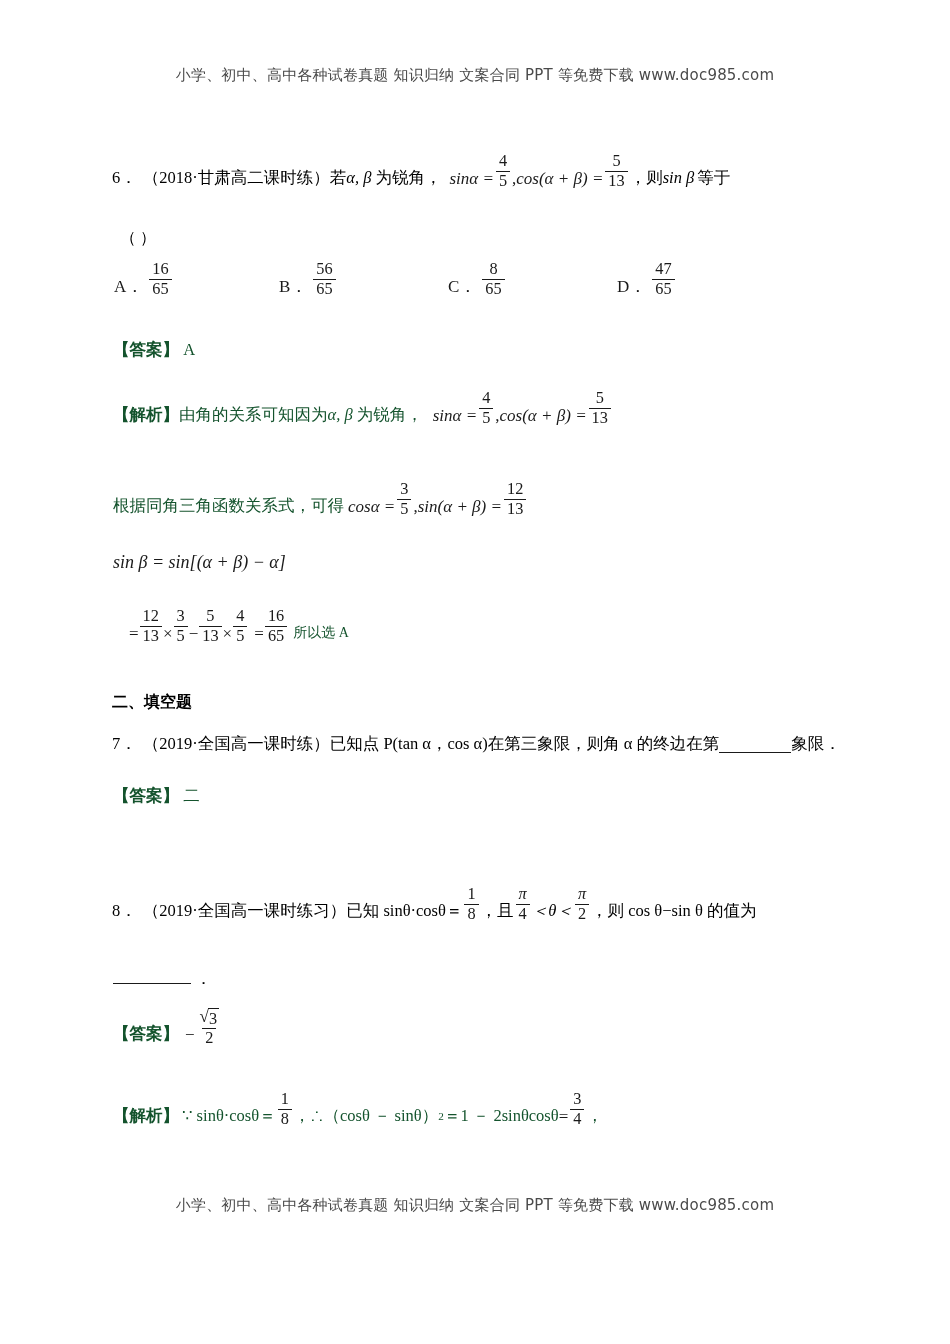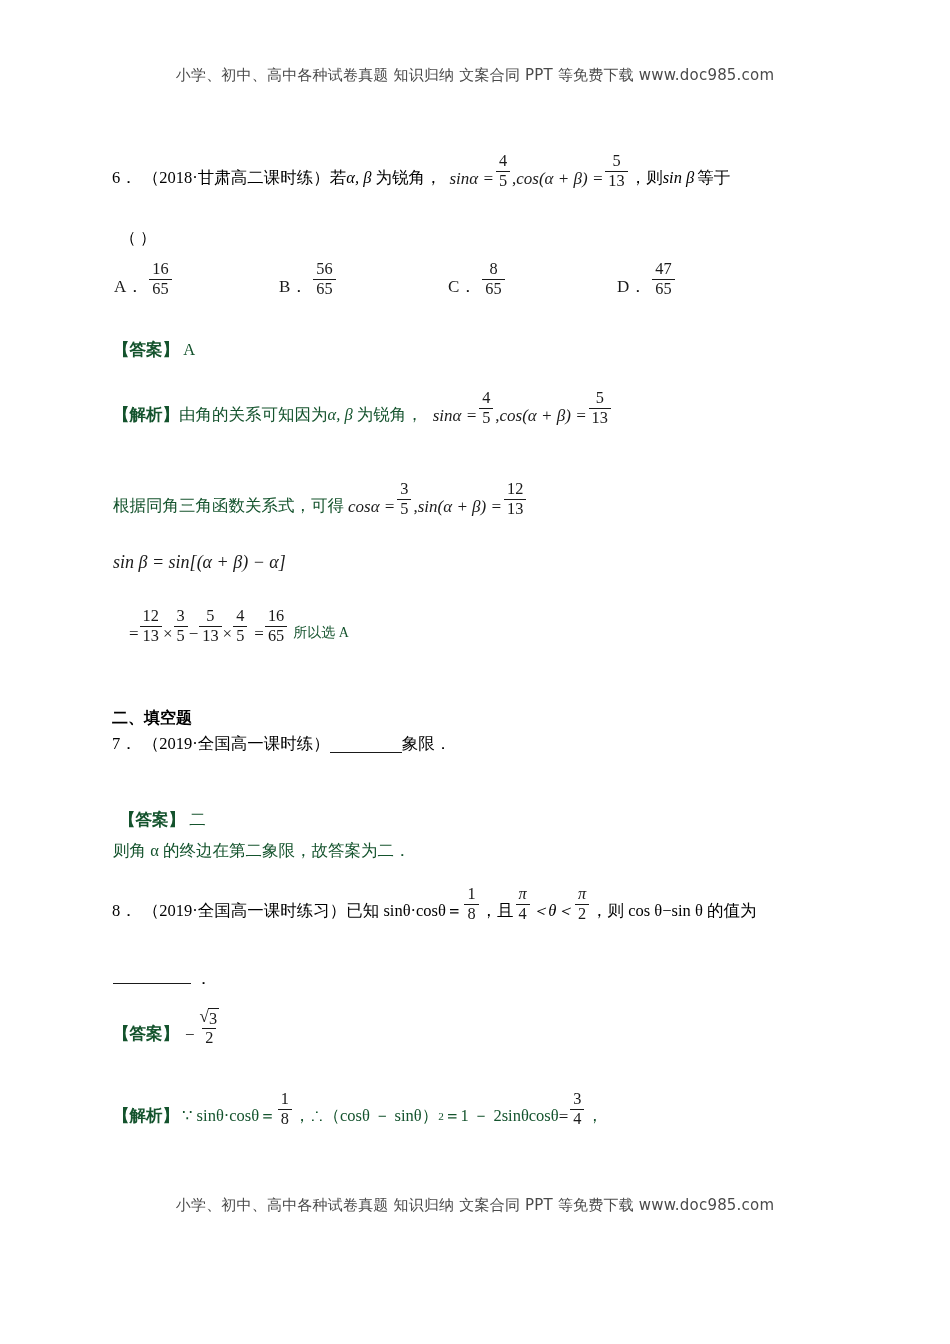--- a/index.html
+++ b/index.html
@@ -106,21 +106,20 @@
     border-bottom: 1.3px solid #1a1a1a;
     height: 0.95em;
     vertical-align: baseline;
   }
 
   .sec-title {
     font-family: "DejaVu Sans", "Liberation Sans", sans-serif;
     font-weight: bold;
     font-size: 16px;
     color: #000;
-    margin-top: 16px;
   }
 </style>
 </head>
 <body>
 
 <div class="page">
 
   <div class="watermark watermark-top">小学、初中、高中各种试卷真题 知识归纳 文案合同 PPT 等免费下载   www.doc985.com</div>
 
   <div class="blk" style="left:112px; top:160px;">
@@ -290,32 +289,32 @@
     </span>
   </div>
 
   <div class="blk sec-title" style="left:112px; top:692px;">二、填空题</div>
 
   <div class="blk" style="left:112px; top:733px;">
     <span class="mathrow">
       <span>7．</span>
       <span style="display:inline-block;width:6px;"></span>
       <span>（2019·全国高一课时练）</span>
+      <span>已知点 P(tan α，cos α)在第三象限，则角 α 的终边在第</span>
       <span class="blank-line" style="width:72px;"></span>
       <span>象限．</span>
     </span>
   </div>
 
-  <div class="blk" style="left:113px; top:810px;margin-left:6px;">
+  <div class="blk" style="left:113px; top:786px;">
     <span class="red bold">【答案】</span>
     <span class="red">二</span>
   </div>
 
 
-  <div class="blk red" style="left:113px; top:841px;">则角 α 的终边在第二象限，故答案为二．</div>
 
   <div class="blk" style="left:112px; top:893px;">
     <span class="mathrow">
       <span>8．</span>
       <span style="display:inline-block;width:6px;"></span>
       <span>（2019·全国高一课时练习）</span>
       <span>已知 sinθ·cosθ＝</span>
       <span class="math mathrow">
         <span class="frac">
           <span class="num">1</span>

